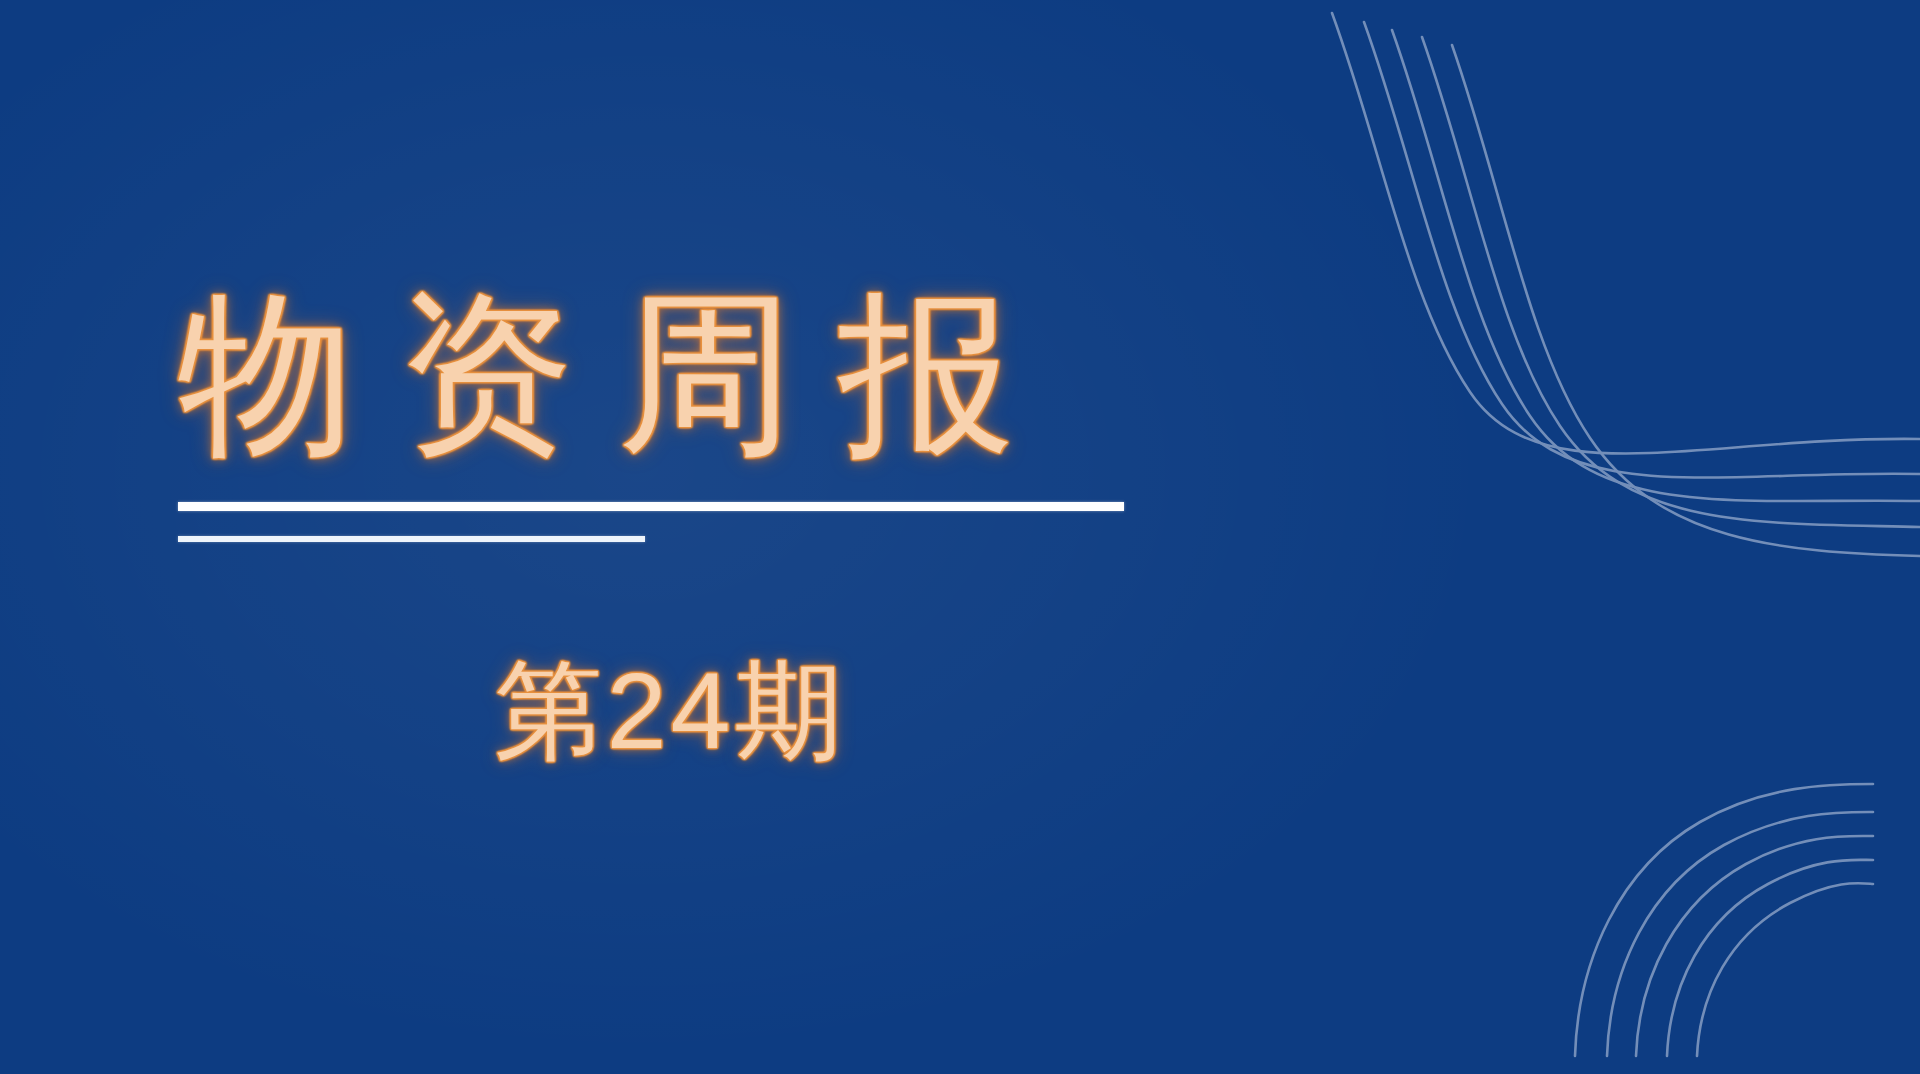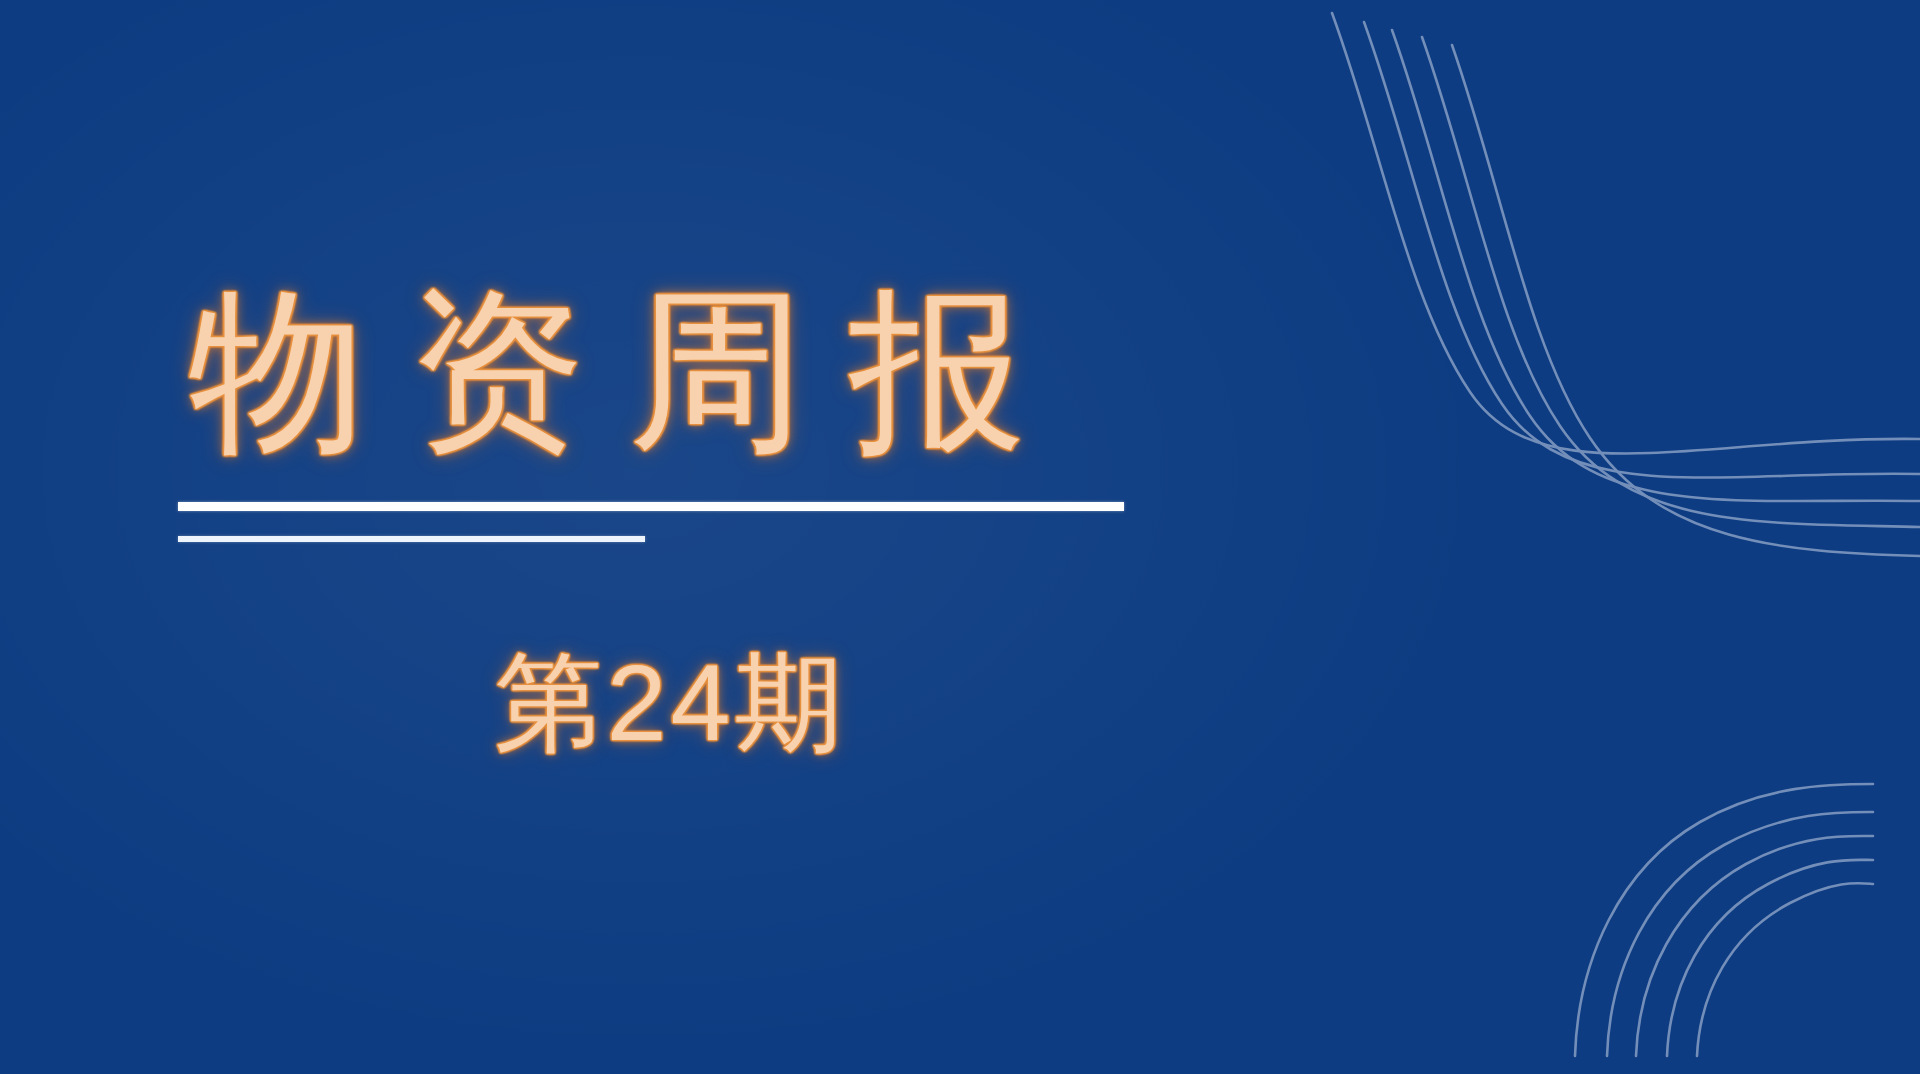--- a/index.html
+++ b/index.html
@@ -55,22 +55,21 @@
        1px  0   1.6px #e8913f,
       -1px  0   1.6px #e8913f,
        0    1px 1.6px #e8913f,
        0   -1px 1.6px #e8913f,
        1.4px 1.4px 2px #e8913f,
       -1.4px 1.4px 2px #e8913f,
        1.4px -1.4px 2px #e8913f,
       -1.4px -1.4px 2px #e8913f,
        0 0 11px rgba(232,125,40,0.85),
        0 0 22px rgba(232,125,40,0.45);
-    margin: 11px;
-    font-family: Liberation Mono, monospace;
+    margin: 0;
   }
 
   
   #rule-long {
     position: absolute;
     left: 178px;
     top: 502px;
     width: 946px;
     height: 9px;
     background: #ffffff;
@@ -94,21 +93,21 @@
     width: 985px;
     text-align: center;
   }
   #page-subtitle {
     font-size: 108px;
     line-height: 1.08;
     letter-spacing: 4px;
     font-weight: 400;
     color: #f8d2ae;
     white-space: nowrap;
-    margin: 0;
+    margin: 8px;
     text-shadow:
       0 0 2px #e8913f,
        1px  0   1.4px #e8913f,
       -1px  0   1.4px #e8913f,
        0    1px 1.4px #e8913f,
        0   -1px 1.4px #e8913f,
        1.2px 1.2px 1.8px #e8913f,
       -1.2px 1.2px 1.8px #e8913f,
        1.2px -1.2px 1.8px #e8913f,
       -1.2px -1.2px 1.8px #e8913f,

